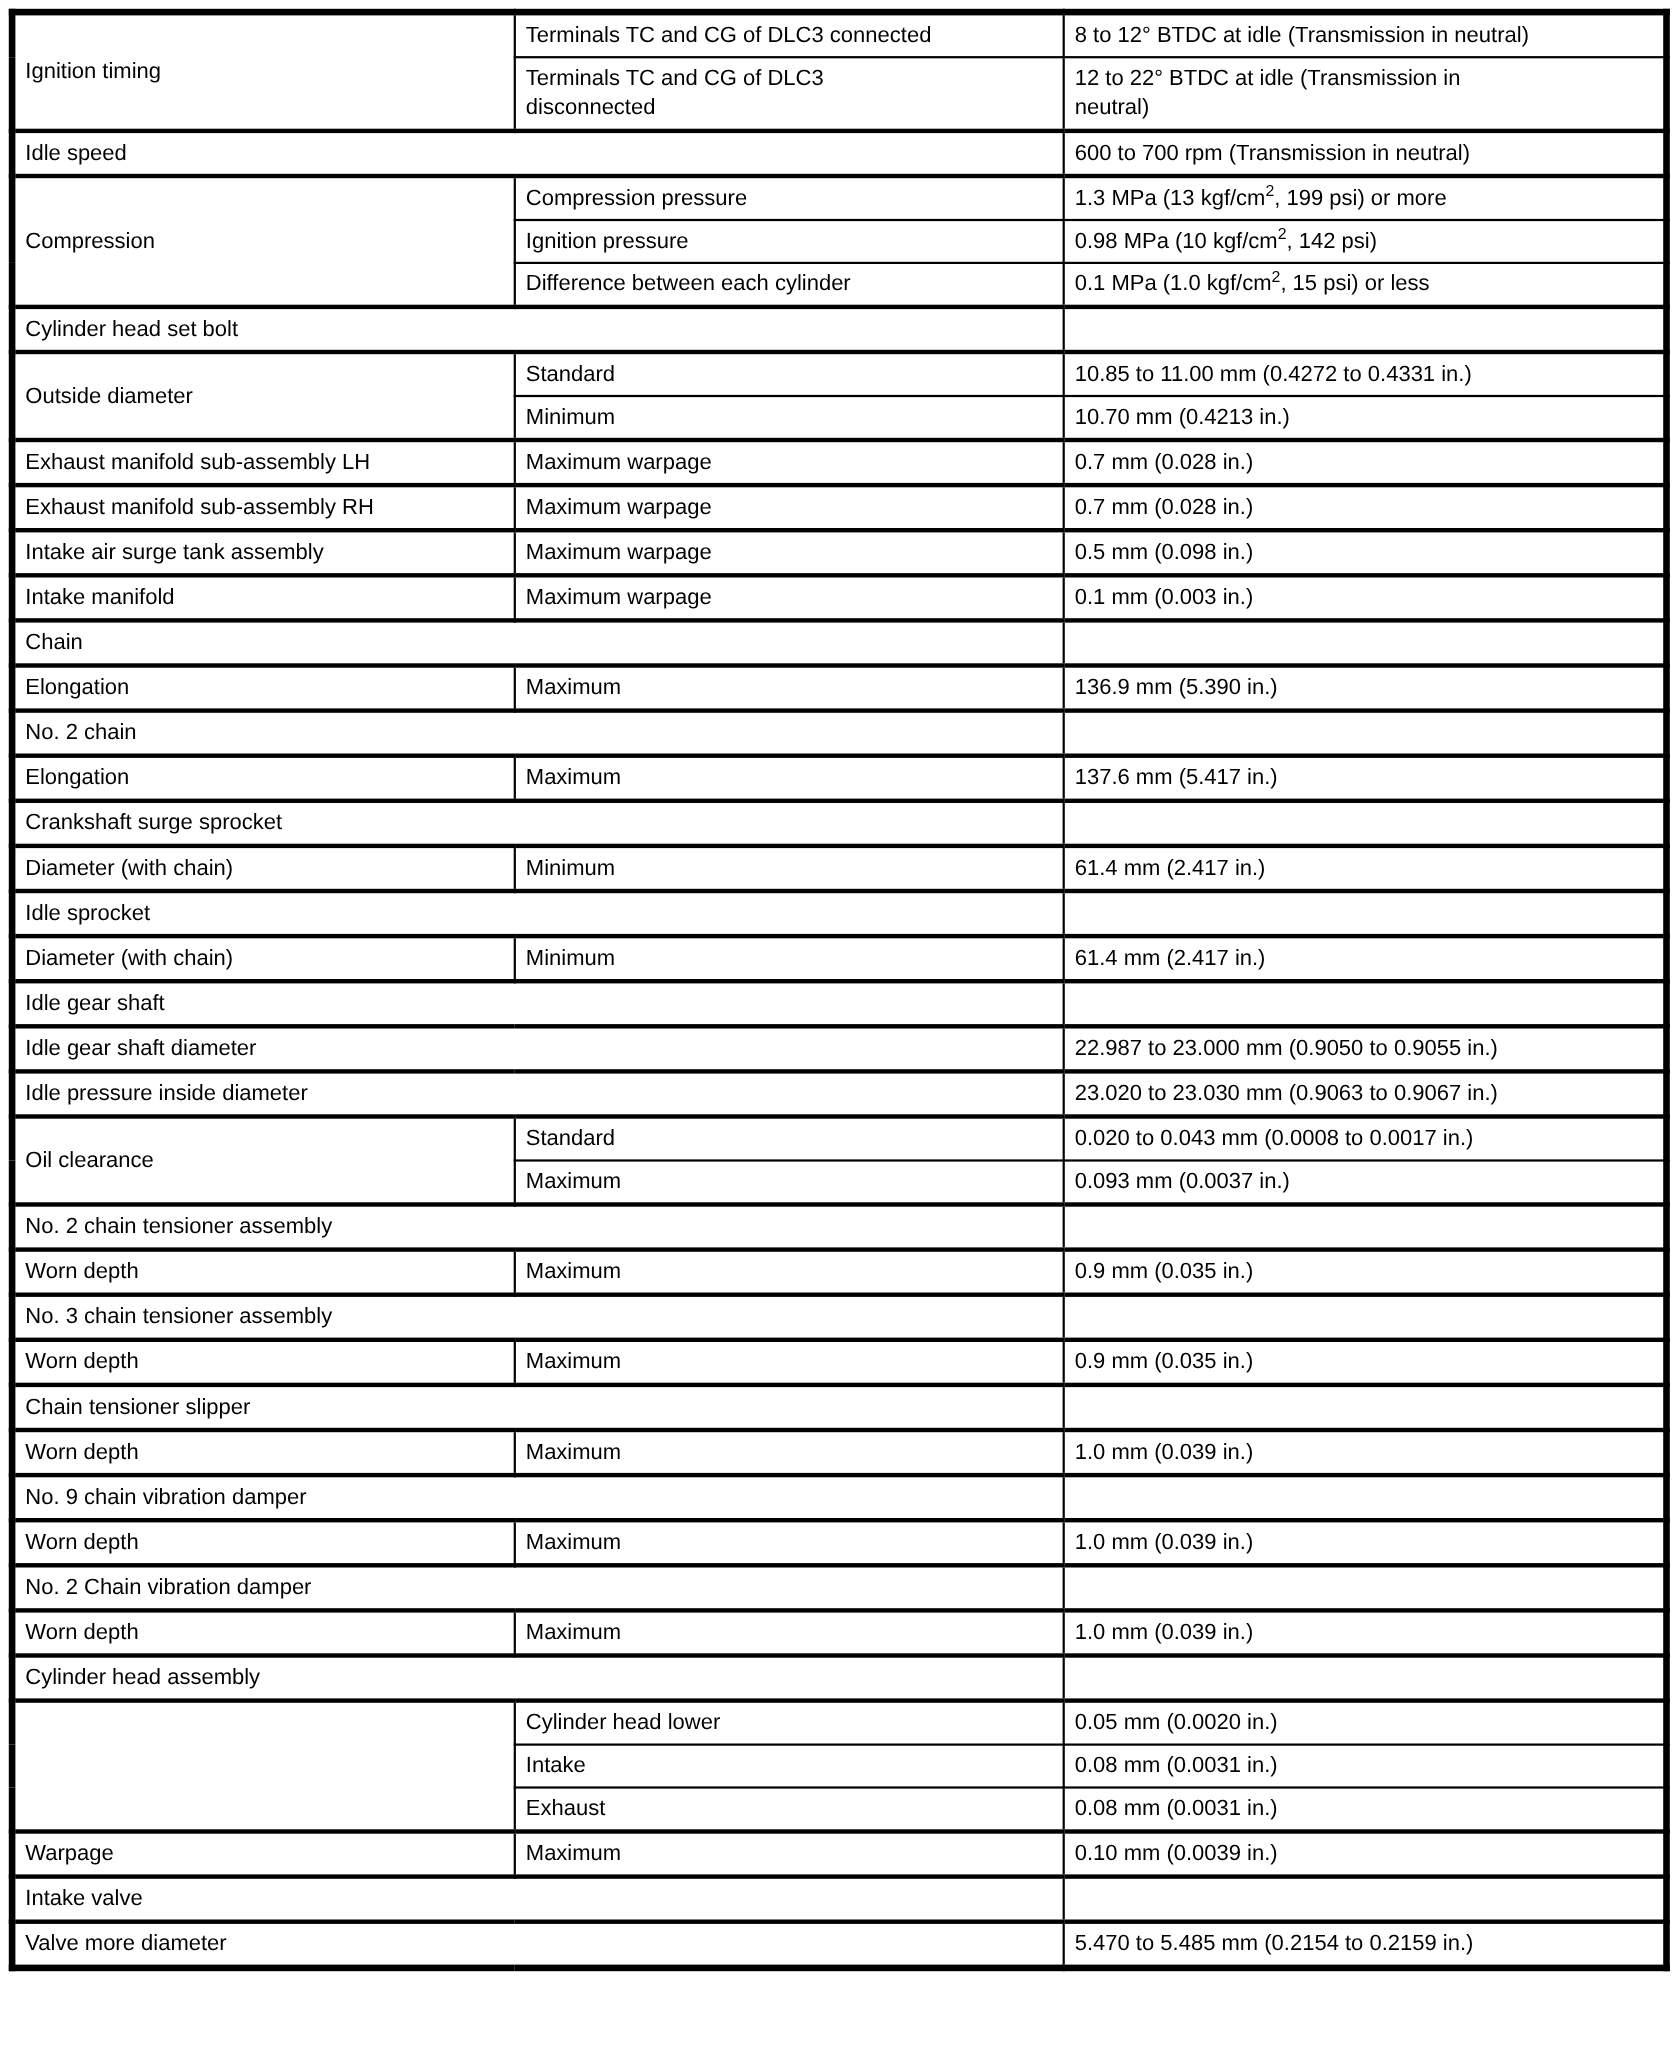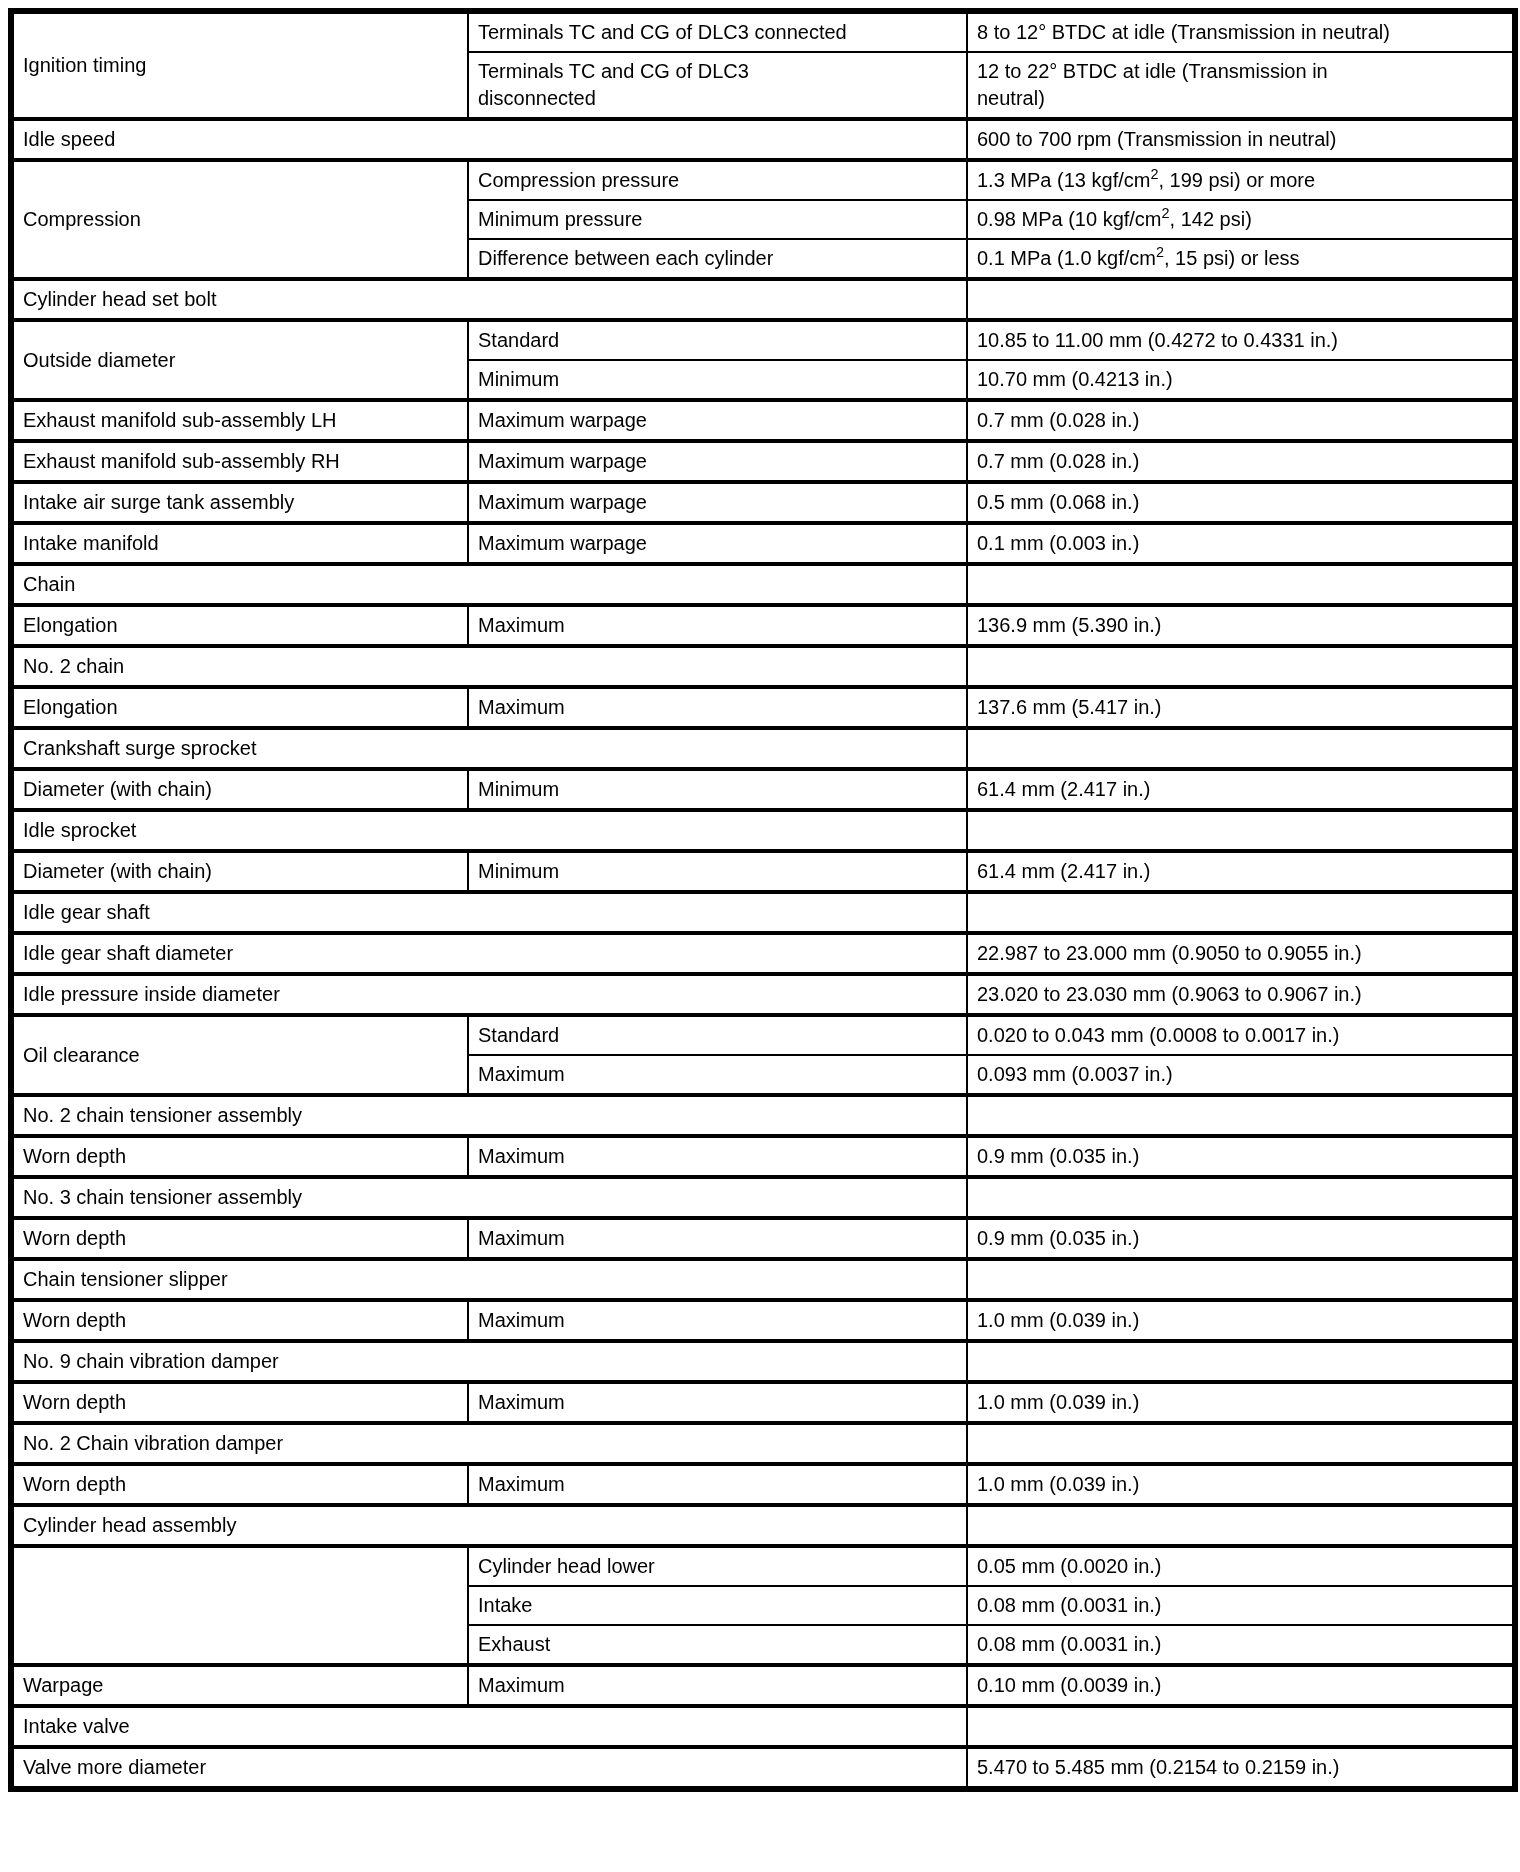--- a/index.html
+++ b/index.html
@@ -64,21 +64,21 @@
       <tr class="group-row">
         <td colspan="2">Idle speed</td>
         <td>600 to 700 rpm (Transmission in neutral)</td>
       </tr>
       <tr class="group-row">
         <td rowspan="3">Compression</td>
         <td>Compression pressure</td>
         <td>1.3 MPa (13 kgf/cm<sup>2</sup>, 199 psi) or more</td>
       </tr>
       <tr class="sub-row">
-        <td>Minimum pressure</td>
+        <td>Ignition pressure</td>
         <td>0.98 MPa (10 kgf/cm<sup>2</sup>, 142 psi)</td>
       </tr>
       <tr class="sub-row">
         <td>Difference between each cylinder</td>
         <td>0.1 MPa (1.0 kgf/cm<sup>2</sup>, 15 psi) or less</td>
       </tr>
       <tr class="group-row">
         <td colspan="2">Cylinder head set bolt</td>
         <td></td>
       </tr>
@@ -97,21 +97,21 @@
         <td>0.7 mm (0.028 in.)</td>
       </tr>
       <tr class="group-row">
         <td>Exhaust manifold sub-assembly RH</td>
         <td>Maximum warpage</td>
         <td>0.7 mm (0.028 in.)</td>
       </tr>
       <tr class="group-row">
         <td>Intake air surge tank assembly</td>
         <td>Maximum warpage</td>
-        <td>0.5 mm (0.068 in.)</td>
+        <td>0.5 mm (0.098 in.)</td>
       </tr>
       <tr class="group-row">
         <td>Intake manifold</td>
         <td>Maximum warpage</td>
         <td>0.1 mm (0.003 in.)</td>
       </tr>
       <tr class="group-row">
         <td colspan="2">Chain</td>
         <td></td>
       </tr>

